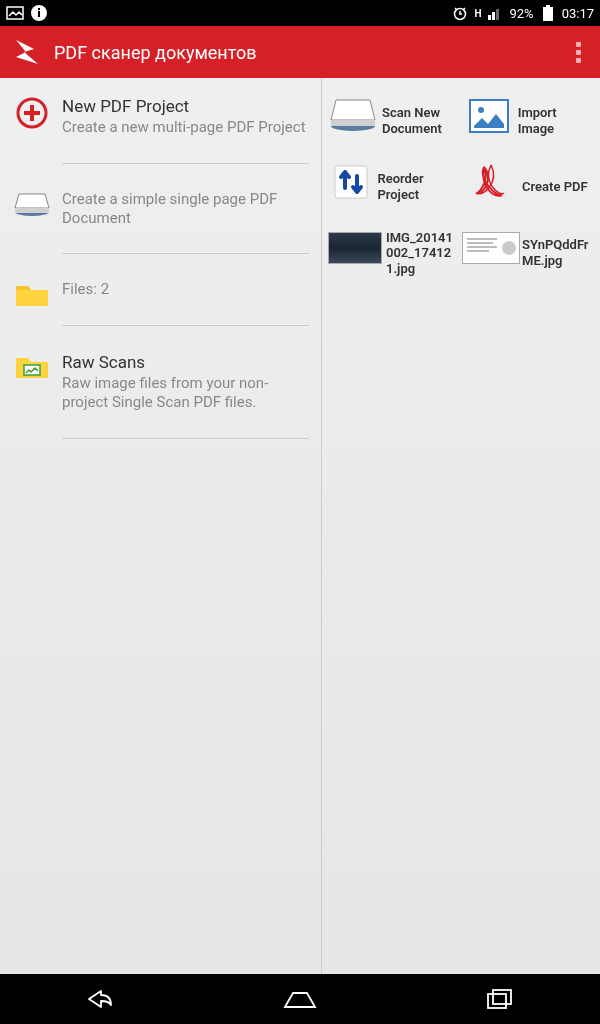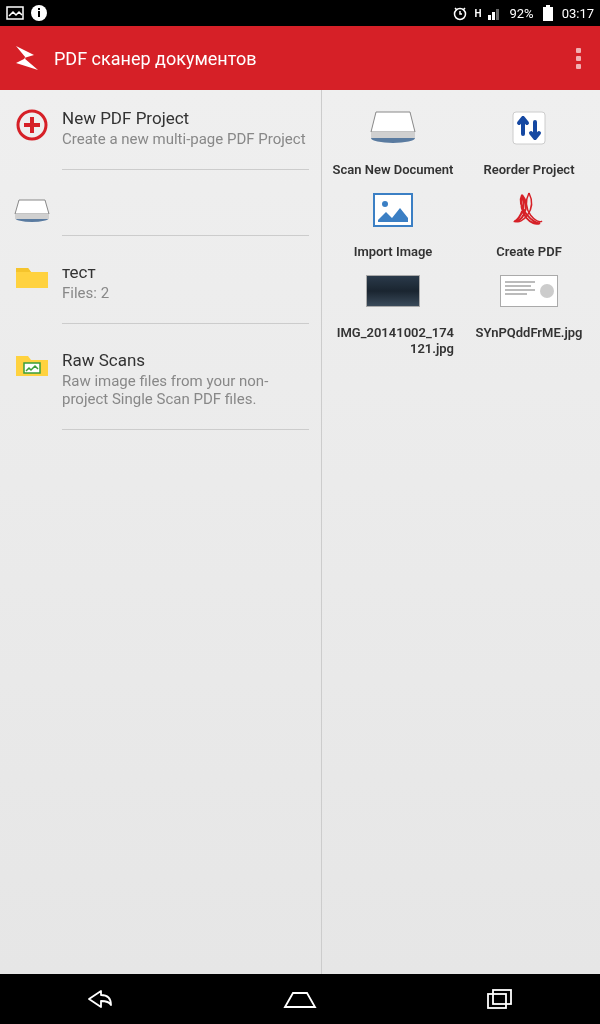--- a/index.html
+++ b/index.html
@@ -7,40 +7,40 @@
 
 .phone { width: 600px; height: 1024px; background: #000; display: flex; flex-direction: column; }
 
 
 .status-bar { height: 26px; background: #000; color: #fff; display: flex; align-items: center; padding: 0 6px; font-size: 13px; }
 .status-left { display: flex; align-items: center; gap: 6px; }
 .status-right { margin-left: auto; display: flex; align-items: center; gap: 5px; }
 .status-ic { width: 18px; height: 18px; display: inline-flex; align-items: center; justify-content: center; }
 
 
-.app-bar { height: 64px; background: #d62027; color: #fff; display: flex; align-items: center; padding: 0 10px; }
+.app-bar { height: 52px; background: #d62027; color: #fff; display: flex; align-items: center; padding: 0 10px; }
 .app-logo { width: 34px; height: 34px; margin-right: 10px; display: flex; align-items: center; justify-content: center; }
 .app-title { font-size: 18px; font-weight: 400; flex: 1; }
 .menu-dots { width: 24px; display: flex; flex-direction: column; align-items: center; gap: 3px; }
 .menu-dots span { width: 5px; height: 5px; background: #fff; opacity: 0.65; border-radius: 1px; }
 
 
 .content { flex: 1; display: flex; background: linear-gradient(#efefef, #e6e6e6); }
 .left-pane { width: 322px; border-right: 1px solid #ccc; padding-top: 4px; }
 .right-pane { flex: 1; }
 
 .list-item { display: flex; padding: 14px 12px 12px 12px; }
 .list-icon { width: 40px; height: 40px; flex-shrink: 0; display: flex; align-items: flex-start; justify-content: center; margin-right: 10px; }
-.list-text { flex: 1; border-bottom: 1px solid #ccc; padding-bottom: 20px; }
+.list-text { flex: 1; border-bottom: 1px solid #ccc; padding-bottom: 26px; }
 .list-title { font-size: 17px; color: #333; margin-bottom: 2px; }
 .list-sub { font-size: 15px; color: #888; line-height: 1.25; }
 
 
 .grid { display: grid; grid-template-columns: 1fr 1fr; padding: 14px 6px; gap: 8px 6px; }
-.grid-item { display: flex; flex-direction: column; align-items: center; text-align: right; }
+.grid-item { display: flex; flex-direction: row; align-items: center; text-align: left; }
 .grid-icon-box { width: 54px; height: 48px; display: flex; align-items: center; justify-content: center; margin-bottom: 10px; }
 .grid-label { font-size: 13px; color: #333; font-weight: 600; line-height: 1.2; padding: 0 4px; word-break: break-word; }
 .thumb { width: 60px; height: 32px; border: 1px solid #aaa; background: #fff; display: flex; align-items: center; justify-content: center; }
 
 
 .nav-bar { height: 50px; background: #000; display: flex; align-items: center; justify-content: space-around; }
 .nav-btn { width: 60px; height: 30px; display: flex; align-items: center; justify-content: center; }
 </style>
 </head>
 <body>
@@ -124,32 +124,32 @@
 
       <div class="list-item">
         <div class="list-icon">
           <svg width="38" height="32" viewBox="0 0 38 32">
               <path d="M6 4 L32 4 L36 18 L2 18 Z" fill="#fff" stroke="#888" stroke-width="1"></path>
               <ellipse cx="19" cy="22" rx="17" ry="4" fill="#5a7ba0"></ellipse>
               <rect x="2" y="18" width="34" height="5" fill="#d0d0d0"></rect>
             </svg>
         </div>
         <div class="list-text">
+          <div class="list-sub">Create a simple single page PDF Document</div>
         </div>
       </div>
 
       <div class="list-item">
         <div class="list-icon">
           <svg width="36" height="30" viewBox="0 0 36 30">
               <path d="M2 6 L14 6 L17 10 L34 10 L34 26 L2 26 Z" fill="#ffd23f"></path>
               <path d="M2 6 L14 6 L17 10 L2 10 Z" fill="#f5c42c"></path>
             </svg>
         </div>
         <div class="list-text">
-          <div class="list-title">тест</div>
           <div class="list-sub">Files: 2</div>
         </div>
       </div>
 
       <div class="list-item">
         <div class="list-icon">
           <svg width="36" height="30" viewBox="0 0 36 30">
               <path d="M2 6 L14 6 L17 10 L34 10 L34 26 L2 26 Z" fill="#ffd23f"></path>
               <rect x="10" y="13" width="16" height="10" fill="#fff" stroke="#3b9e3b" stroke-width="1.5"></rect>
               <path d="M12 21 l3 -3 l2 2 l4 -4 l3 3" fill="none" stroke="#3b9e3b" stroke-width="1.5"></path>
@@ -172,38 +172,38 @@
                 <path d="M8 4 L42 4 L47 24 L3 24 Z" fill="#fff" stroke="#888"></path>
                 <ellipse cx="25" cy="30" rx="22" ry="5" fill="#5a7ba0"></ellipse>
                 <rect x="3" y="24" width="44" height="6" fill="#d0d0d0"></rect>
               </svg>
           </div>
           <div class="grid-label">Scan New Document</div>
         </div>
 
         <div class="grid-item">
           <div class="grid-icon-box">
+            <svg width="42" height="36" viewBox="0 0 42 36">
+                <rect x="2" y="2" width="38" height="32" fill="#fff" stroke="#3b7fc4" stroke-width="2"></rect>
+                <circle cx="13" cy="12" r="3" fill="#3b7fc4"></circle>
+                <path d="M6 28 l8 -8 l6 6 l8 -10 l8 10 v4 H6 Z" fill="#3b7fc4"></path>
+              </svg>
+          </div>
+          <div class="grid-label">Import Image</div>
+        </div>
+
+        <div class="grid-item">
+          <div class="grid-icon-box">
             <svg width="40" height="40" viewBox="0 0 40 40">
                 <rect x="4" y="4" width="32" height="32" rx="3" fill="#fff" stroke="#ccc"></rect>
                 <path d="M14 10 v16 M14 10 l-4 5 M14 10 l4 5" stroke="#1548a2" stroke-width="4" fill="none" stroke-linecap="round"></path>
                 <path d="M26 30 v-16 M26 30 l-4 -5 M26 30 l4 -5" stroke="#1548a2" stroke-width="4" fill="none" stroke-linecap="round"></path>
               </svg>
           </div>
           <div class="grid-label">Reorder Project</div>
-        </div>
-
-        <div class="grid-item">
-          <div class="grid-icon-box">
-            <svg width="42" height="36" viewBox="0 0 42 36">
-                <rect x="2" y="2" width="38" height="32" fill="#fff" stroke="#3b7fc4" stroke-width="2"></rect>
-                <circle cx="13" cy="12" r="3" fill="#3b7fc4"></circle>
-                <path d="M6 28 l8 -8 l6 6 l8 -10 l8 10 v4 H6 Z" fill="#3b7fc4"></path>
-              </svg>
-          </div>
-          <div class="grid-label">Import Image</div>
         </div>
 
         <div class="grid-item">
           <div class="grid-icon-box">
             <svg width="38" height="42" viewBox="0 0 38 42">
                 <path d="M12 6 C 6 18, 24 36, 30 34 C 22 38, 8 26, 12 6 Z M12 6 C 18 20, 6 34, 4 32 C 10 36, 22 18, 12 6 Z" fill="none" stroke="#d62027" stroke-width="2"></path>
                 <path d="M19 4 C 10 22, 28 36, 32 32 M19 4 C 28 22, 10 36, 6 32" fill="none" stroke="#d62027" stroke-width="1.5"></path>
               </svg>
           </div>
           <div class="grid-label">Create PDF</div>

